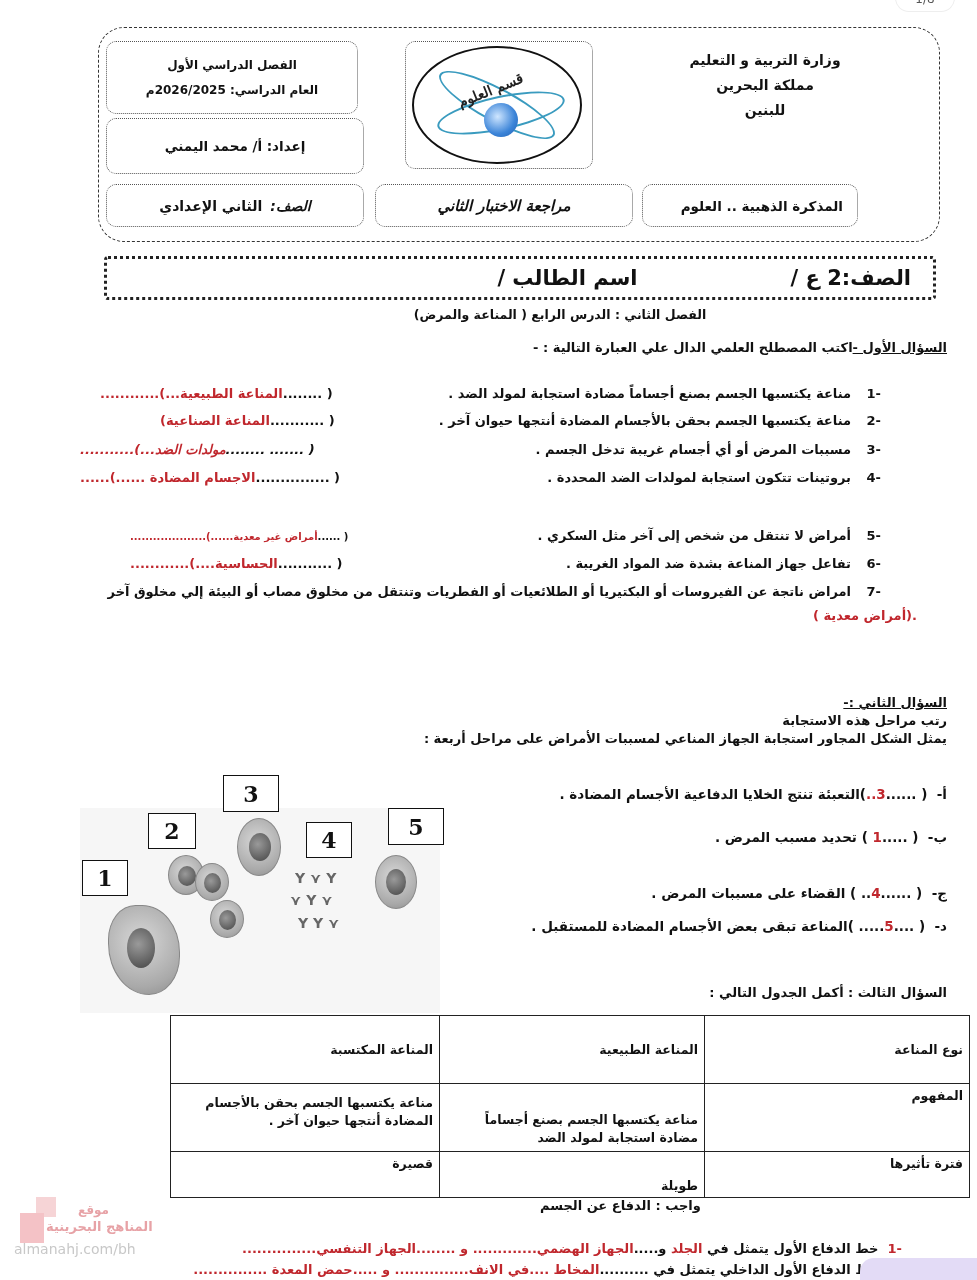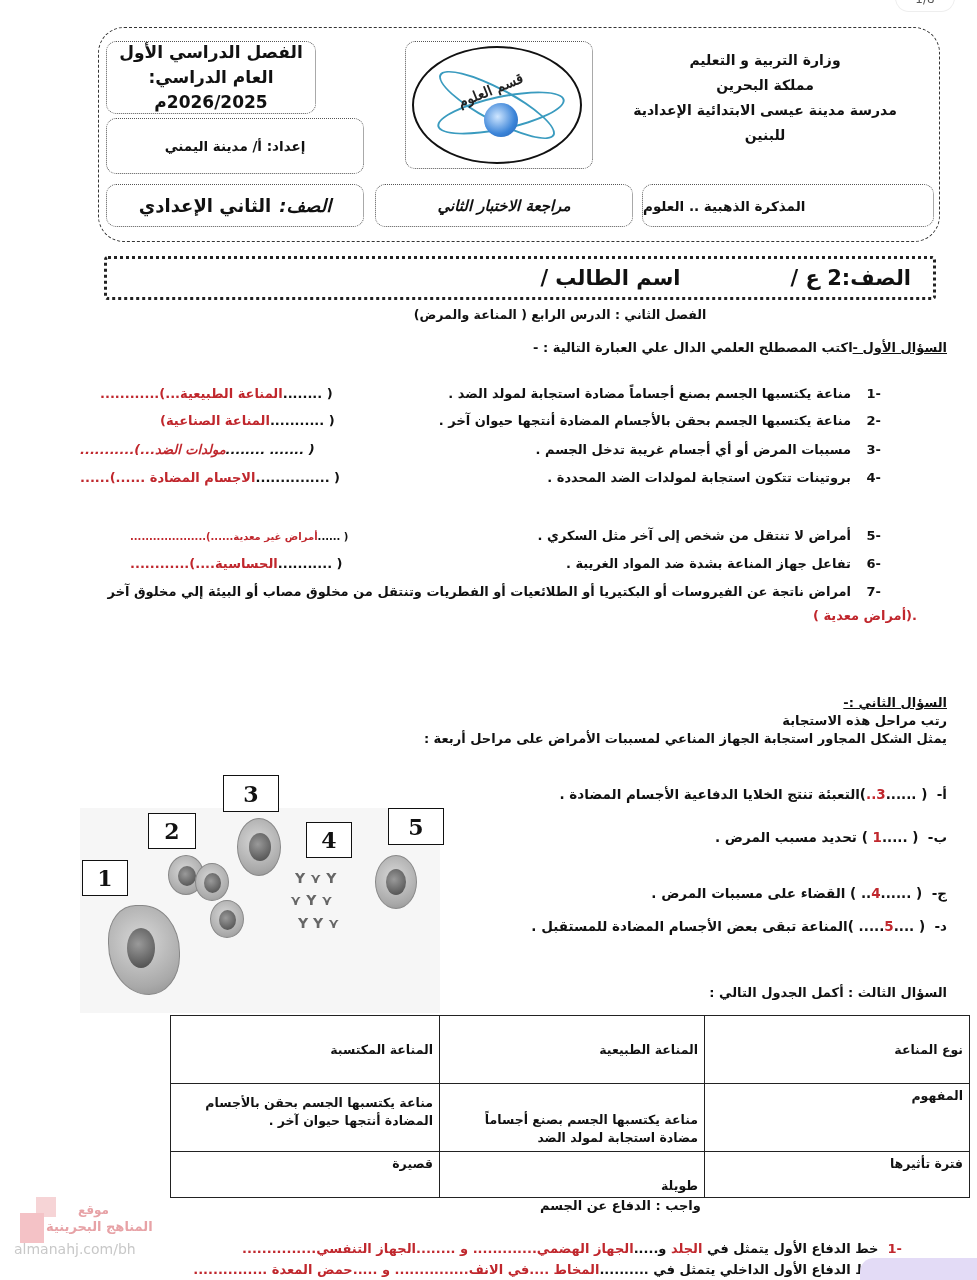--- a/index.html
+++ b/index.html
@@ -14,26 +14,26 @@
   }
   .header-frame {
     left: 98px; top: 27px; width: 842px; height: 215px;
     border: 1.5px dashed #333; border-radius: 26px;
   }
   .box {
     border: 1.5px dotted #555; border-radius: 10px; display: flex; flex-direction: column;
     align-items: center; justify-content: center; text-align: center; font-weight: bold;
     direction: rtl;
   }
-  .b-term { left: 106px; top: 41px; width: 210px; height: 73px; font-size: 17px; line-height: 25px; text-align: center; }
+  .b-term { left: 106px; top: 41px; width: 252px; height: 73px; font-size: 12px; line-height: 25px; text-align: center; }
   .b-prep { left: 106px; top: 118px; width: 258px; height: 56px; font-size: 13.5px; }
-  .b-grade { left: 106px; top: 184px; width: 258px; height: 43px; font-size: 18px; }
+  .b-grade { left: 106px; top: 184px; width: 258px; height: 43px; font-size: 14px; }
   .b-logo { left: 405px; top: 41px; width: 188px; height: 128px; }
   .b-review { left: 375px; top: 184px; width: 258px; height: 43px; font-size: 15px; font-style: italic; }
-  .b-memo { left: 642px; top: 184px; width: 292px; height: 43px; font-size: 13.5px; align-items: flex-end; padding-right: 14px; }
+  .b-memo { left: 642px; top: 184px; width: 216px; height: 43px; font-size: 13.5px; align-items: flex-start; padding-right: 14px; }
   .gradeLabel { font-style: italic; margin-left: 8px; }
   .school-block {
     left: 630px; top: 48px; width: 270px; text-align: center; direction: rtl; font-weight: bold;
     font-size: 14px; line-height: 25px;
   }
   .logo-oval {
     position: absolute; left: 6px; top: 4px; width: 170px; height: 118px; border: 2px solid #111; border-radius: 50%;
   }
   .logo-orbit {
     position: absolute; width: 130px; height: 34px; border: 2.5px solid #3a9bbf; border-radius: 50%;
@@ -43,21 +43,21 @@
     background: radial-gradient(circle at 40% 40%, #cfe6ff, #3b84d8 60%, #1f5fb0);
   }
   .logo-text {
     position: absolute; left: 42px; top: 34px; font-size: 14px; font-weight: bold; color: #222; transform: rotate(-22deg);
     font-family: "DejaVu Serif", serif;
   }
   .student-frame {
     left: 104px; top: 256px; width: 832px; height: 44px; border: 3px dotted #222; border-radius: 4px;
     direction: rtl; display: flex; align-items: center; font-weight: bold; font-size: 21px;
   }
-  .sf-class { margin-right: 22px; }
+  .sf-class { margin-right: 22px; margin-left: 43px; }
   .sf-name { margin-right: 110px; }
   .chapter { left: 300px; top: 307px; width: 520px; text-align: center; direction: rtl; font-weight: bold; font-size: 12.5px; }
   .q-heading { direction: rtl; font-weight: bold; font-size: 13px; }
   .q1-head { right: 30px; top: 340px; }
   .u { text-decoration: underline; }
   .row { direction: rtl; font-weight: bold; font-size: 13px; white-space: nowrap; }
   .num { display: inline-block; width: 30px; }
   .ans { color: #c0272d; font-weight: bold; direction: rtl; white-space: nowrap; font-size: 13px; }
   .ans .dots { color: #111; }
   .small { font-size: 10px; }
@@ -98,30 +98,29 @@
 </head>
 <body>
 
 <div class="abs page-indicator">1/8</div>
 
 <div class="abs header-frame"></div>
 
 <div class="abs school-block">
   <div>وزارة التربية و التعليم</div>
   <div>مملكة البحرين</div>
-  <div>مدرسة مدينة عيسى الابتدائية الإعدادية</div>
   <div>للبنين</div>
 </div>
 
 <div class="abs box b-term">
   <div>الفصل الدراسي الأول</div>
   <div>العام الدراسي: 2026/2025م</div>
 </div>
 <div class="abs box b-prep">
-  <div>إعداد: أ/ مدينة اليمني</div>
+  <div>إعداد: أ/ محمد اليمني</div>
 </div>
 <div class="abs box b-logo">
   <div class="logo-oval">
     <div class="logo-orbit" style="left:18px;top:40px;transform:rotate(28deg);"></div>
     <div class="logo-orbit" style="left:22px;top:48px;transform:rotate(-12deg);"></div>
     <div class="logo-sphere"></div>
     <div class="logo-text">قسم العلوم</div>
   </div>
 </div>
 <div class="abs box b-grade">

